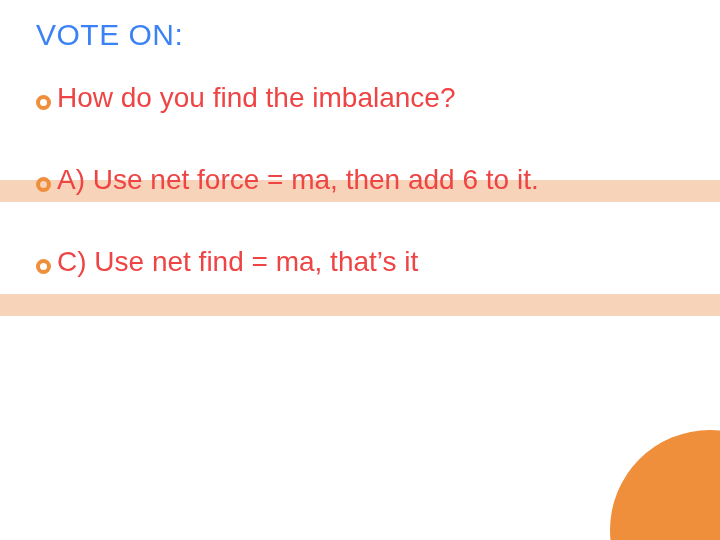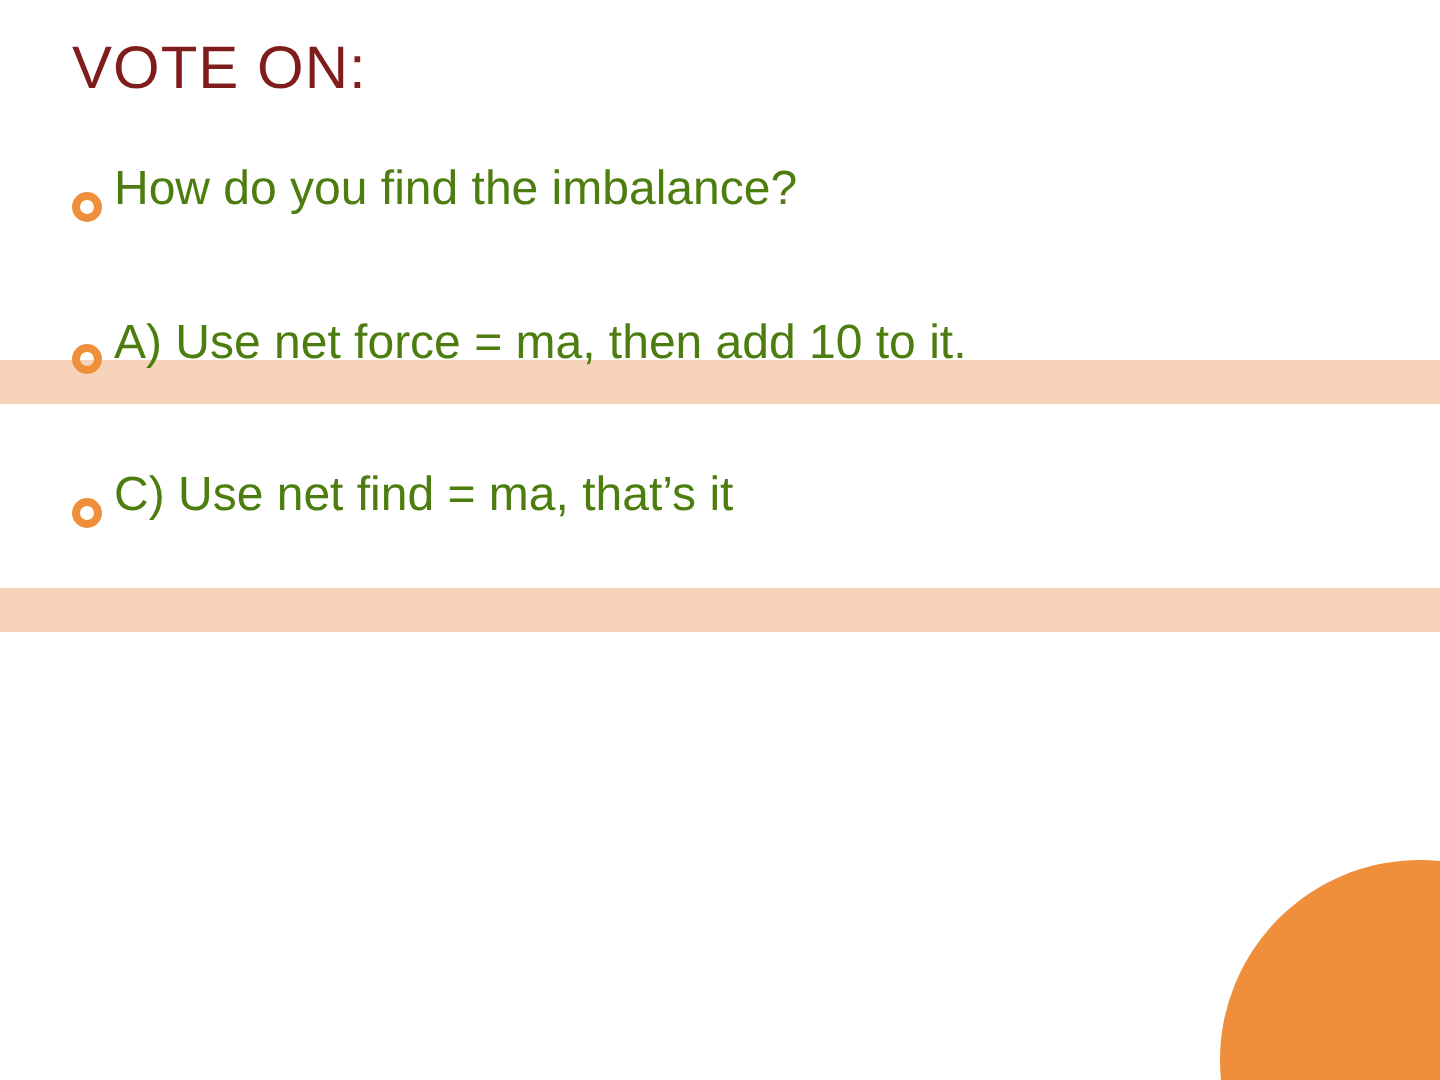--- a/index.html
+++ b/index.html
@@ -32,30 +32,30 @@
     border-radius: 50%;
     background: #ef8f3b;
   }
   .content {
     position: relative;
     padding: 18px 36px 0 36px;
     z-index: 2;
   }
   .title {
     font-size: 30px;
-    color: #7f1d1d;
+    color: #3b82f6;
     letter-spacing: 0.5px;
     font-weight: 400;
     margin-bottom: 28px;
   }
   .item {
     display: flex;
-    align-items: flex-end;
-    font-size: 24px;
-    color: #4d7c0f;
+    align-items: center;
+    font-size: 28px;
+    color: #ef4444;
     line-height: 1.28;
     margin-bottom: 46px;
   }
   .bullet {
     width: 15px;
     height: 15px;
     border: 4px solid #ef8f3b;
     border-radius: 50%;
     flex: 0 0 auto;
     margin-top: 10px;
@@ -73,21 +73,21 @@
 <div class="content">
   <h1 class="title">VOTE ON:</h1>
 
   <div class="item">
     <span class="bullet"></span>
     <span class="item-text">How do you find the imbalance?</span>
   </div>
 
   <div class="item">
     <span class="bullet"></span>
-    <span class="item-text">A) Use net force = ma, then add 10 to it.</span>
+    <span class="item-text">A) Use net force = ma, then add 6 to it.</span>
   </div>
 
 
   <div class="item">
     <span class="bullet"></span>
     <span class="item-text">C) Use net find = ma, that’s it</span>
   </div>
 </div>
 
 </body></html>

